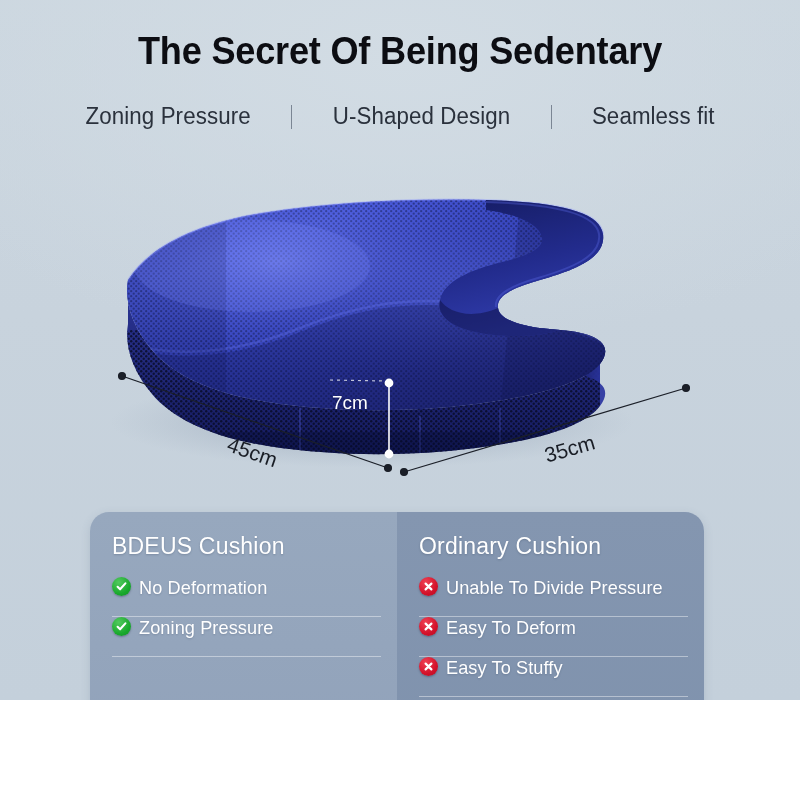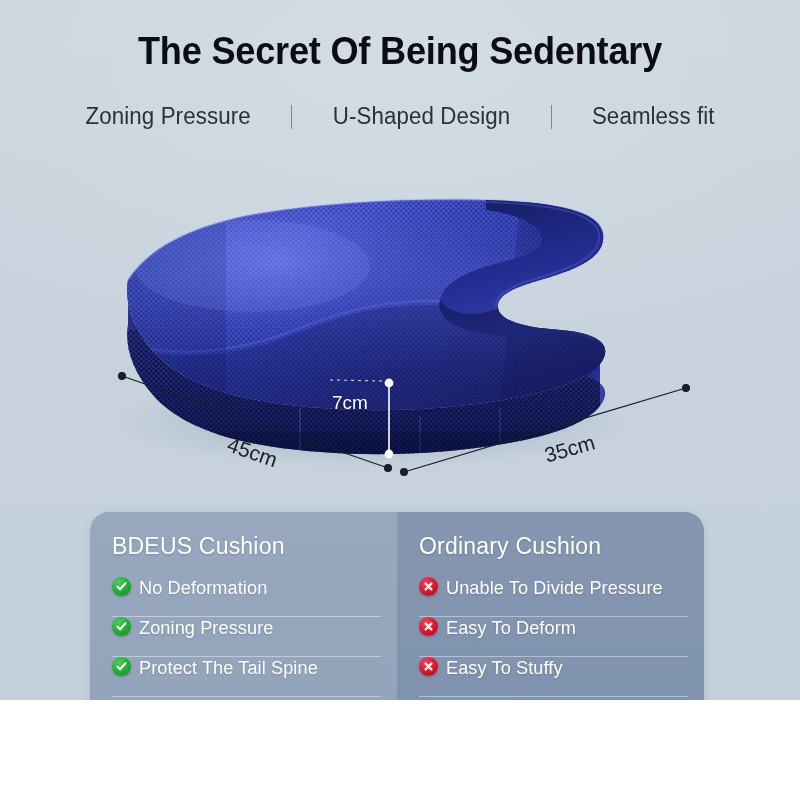--- a/index.html
+++ b/index.html
@@ -352,28 +352,20 @@
           </span>
           <span class="feat-text">No Deformation</span>
         </li>
         <li class="feat">
           <span class="badge ok">
             <svg width="13" height="13" viewBox="0 0 13 13">
               <path d="M2.6 6.8 L5.1 9.3 L10.4 3.4" stroke="#ffffff" stroke-width="2.1" fill="none" stroke-linecap="round" stroke-linejoin="round"></path>
             </svg>
           </span>
           <span class="feat-text">Zoning Pressure</span>
-        </li>
-        <li class="feat">
-          <span class="badge ok">
-            <svg width="13" height="13" viewBox="0 0 13 13">
-              <path d="M2.6 6.8 L5.1 9.3 L10.4 3.4" stroke="#ffffff" stroke-width="2.1" fill="none" stroke-linecap="round" stroke-linejoin="round"></path>
-            </svg>
-          </span>
-          <span class="feat-text">Protect The Tail Spine</span>
         </li>
       </ul>
     </div>
 
     <div class="col col-right">
       <div class="col-head">Ordinary Cushion</div>
       <ul class="feat-list">
         <li class="feat">
           <span class="badge bad">
             <svg width="13" height="13" viewBox="0 0 13 13">

